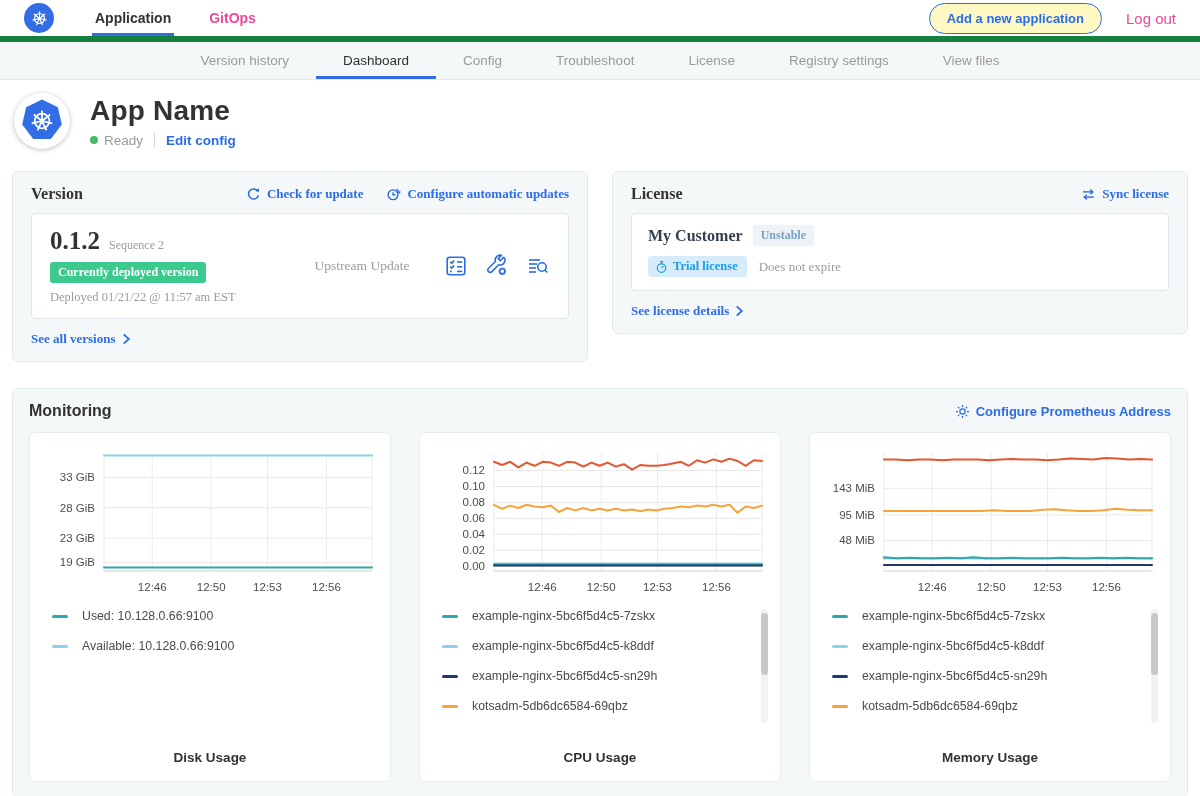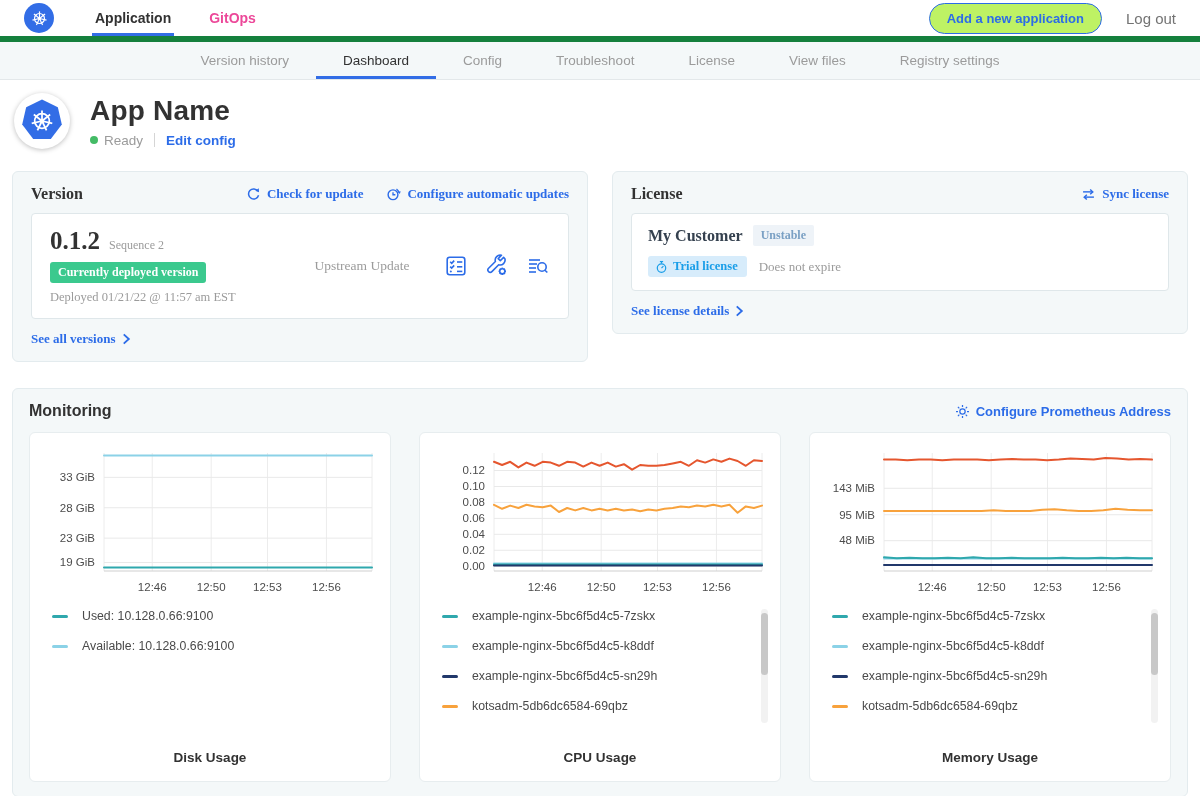--- a/index.html
+++ b/index.html
@@ -6,22 +6,22 @@
   html,body { width:1200px; height:796px; overflow:hidden; background:#fff;
     font-family:"Liberation Sans","DejaVu Sans",sans-serif; color:#323232; }
 
   
   .topnav { height:42px; display:flex; align-items:stretch; padding:0 24px; background:#fff; border-bottom:6px solid #15803d; }
   .topnav .logo-wrap { display:flex; align-items:center; margin-right:38px; }
   .k8s-circle { width:30px; height:30px; border-radius:50%; background:#326de6; display:flex; align-items:center; justify-content:center; }
   .top-tab { display:flex; align-items:center; padding:0 3px; margin-right:32px; font-size:14px; font-weight:600; color:#ec4899; cursor:pointer; border-bottom:3px solid transparent; padding-top:3px; }
   .top-tab.active { color:#323232; border-bottom-color:#326de6; }
   .topnav .spacer { flex:1; }
-  .add-app-btn { align-self:center; border:1px solid #2c6ce8; color:#2c6ce8; background:#bef264; border-radius:16px; padding:7px 17px; font-size:13px; font-weight:bold; cursor:pointer; font-family:inherit;text-align:right; }
-  .logout { align-self:center; margin-left:24px; font-size:15px; color:#737373; cursor:pointer; }
+  .add-app-btn { align-self:center; border:1px solid #2c6ce8; color:#2c6ce8; background:#fef9c3; border-radius:16px; padding:7px 17px; font-size:13px; font-weight:bold; cursor:pointer; font-family:inherit;text-align:right; }
+  .logout { align-self:center; margin-left:24px; font-size:15px; color:#ec4899; cursor:pointer; }
 
   
   .subnav { height:38px; background:#f4f8f9; border-bottom:1px solid #e3e8ea; display:flex; justify-content:center; }
   .sub-tab { display:flex; align-items:center; padding:0 27px; font-size:13.5px; color:#9b9b9b; cursor:pointer; border-bottom:3px solid transparent; padding-top:3px; }
   .sub-tab.active { color:#323232; border-bottom-color:#326de6; }
 
   
   .app-header { display:flex; align-items:center; padding:13px 14px 14px; }
   .app-icon { width:56px; height:56px; border-radius:50%; background:#fff; box-shadow:0 1px 5px rgba(0,0,0,.25); display:flex; align-items:center; justify-content:center; }
   .heptagon { width:44px; height:44px; background:#326de6; display:flex; align-items:center; justify-content:center;
@@ -104,22 +104,22 @@
   <button class="add-app-btn">Add a new application</button>
   <div class="logout">Log out</div>
 </div>
 
 <div class="subnav">
   <div class="sub-tab">Version history</div>
   <div class="sub-tab active">Dashboard</div>
   <div class="sub-tab">Config</div>
   <div class="sub-tab">Troubleshoot</div>
   <div class="sub-tab">License</div>
+  <div class="sub-tab">Registry settings</div>
   <div class="sub-tab">View files</div>
-  <div class="sub-tab">Registry settings</div>
 </div>
 
 <div class="app-header">
   <div class="app-icon">
     <div class="heptagon">
       <svg width="28" height="28" viewBox="0 0 24 24">
         <g stroke="#fff" stroke-width="1.5" fill="none">
           <circle cx="12" cy="12" r="6.3"></circle>
           <line x1="12" y1="12" x2="12" y2="3"></line>
             <line x1="12" y1="12" x2="19" y2="6.4"></line>

